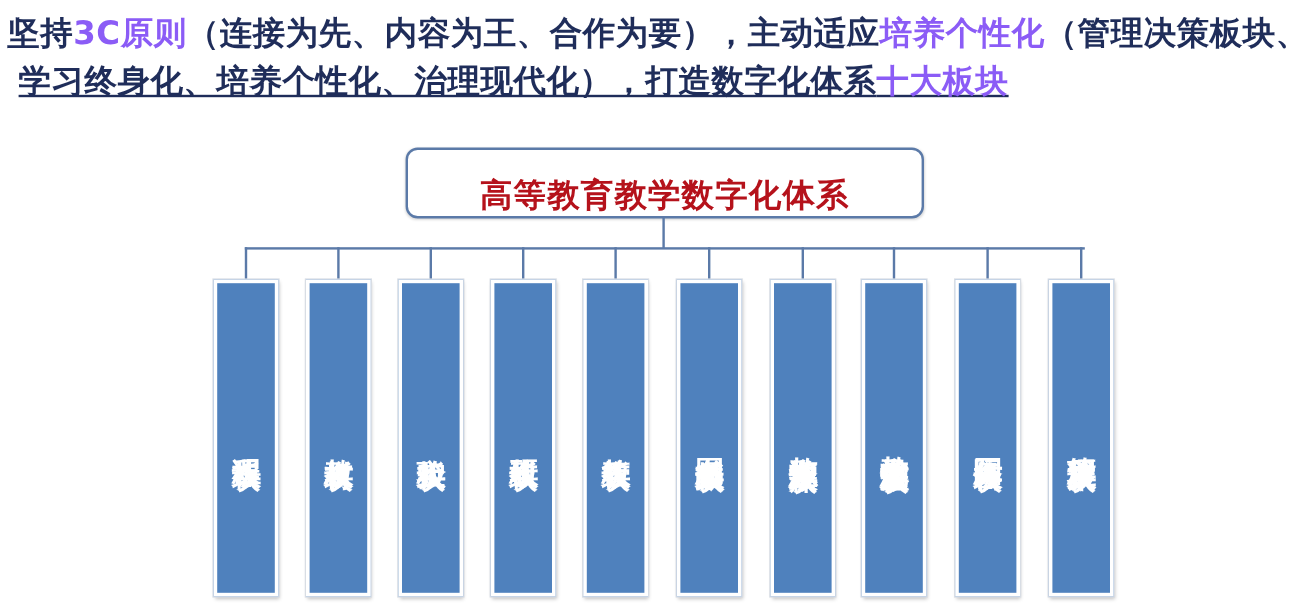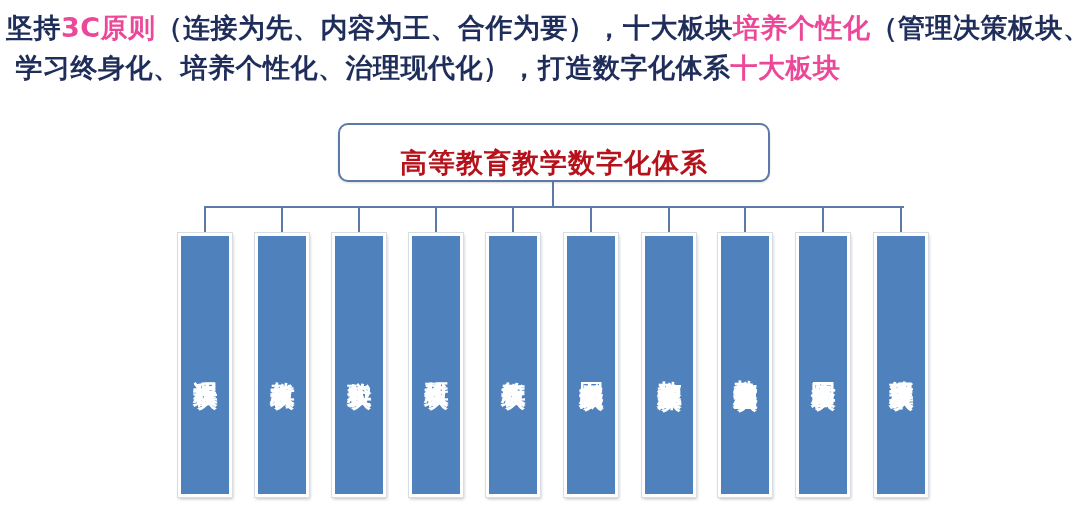--- a/index.html
+++ b/index.html
@@ -5,22 +5,22 @@
   html, body { margin: 0; padding: 0; }
   body {
     width: 1080px; height: 506px; background: #ffffff; position: relative; overflow: hidden;
     font-family: "DejaVu Sans", "Liberation Sans", sans-serif;
   }
   .headline {
     position: absolute; left: 0; width: 1080px; text-align: center;
     font-size: 27px; font-weight: bold; color: #1f2d5a; letter-spacing: 0.5px; white-space: nowrap;
   }
   .line1 { top: 10px; left: 6px; text-align: left; }
-  .line2 { top: 50px; left: 0px; text-align: center; width: 856px; }
-  .red { color: #ec4899; text-align: right; }
+  .line2 { top: 50px; left: 0px; text-align: center; width: 856px; text-decoration: underline; }
+  .red { color: #8b5cf6; text-align: right; }
   .root-box {
     position: absolute; left: 338px; top: 123px; width: 428px; height: 55px;
     border: 2px solid #5b7aa8; border-radius: 10px; background: #fff;
     box-shadow: 0 1px 2px rgba(0,0,0,0.15);
     display: flex; align-items: center; justify-content: center;
   }
   .root-title { color: #b5121b; font-size: 27px; font-weight: bold; letter-spacing: 1px; margin-top: 20px; }
   .hline { position: absolute; background: #5b7aa8; }
   .branch {
     position: absolute; top: 233px; width: 48px; height: 258px;
@@ -30,21 +30,21 @@
   }
   .branch-label {
     color: #ffffff; font-weight: bold; font-size: 24px; line-height: 29px;
     writing-mode: vertical-rl; text-orientation: upright; letter-spacing: 1px;
   }
 </style>
 </head>
 <body>
 
 <div class="headline line1">
-  <span>坚持</span><span class="red">3C原则</span><span>（连接为先、内容为王、合作为要），十大板块</span><span class="red">培养个性化</span><span>（管理决策板块、</span>
+  <span>坚持</span><span class="red">3C原则</span><span>（连接为先、内容为王、合作为要），主动适应</span><span class="red">培养个性化</span><span>（管理决策板块、</span>
 </div>
 <div class="headline line2">
   <span>学习终身化、培养个性化、治理现代化），打造数字化体系</span><span class="red">十大板块</span>
 </div>
 
 <div class="root-box">
   <span class="root-title">高等教育教学数字化体系</span>
 </div>
 
 <div class="hline" style="left:552px; top:180px; width:2px; height:27px;"></div>

